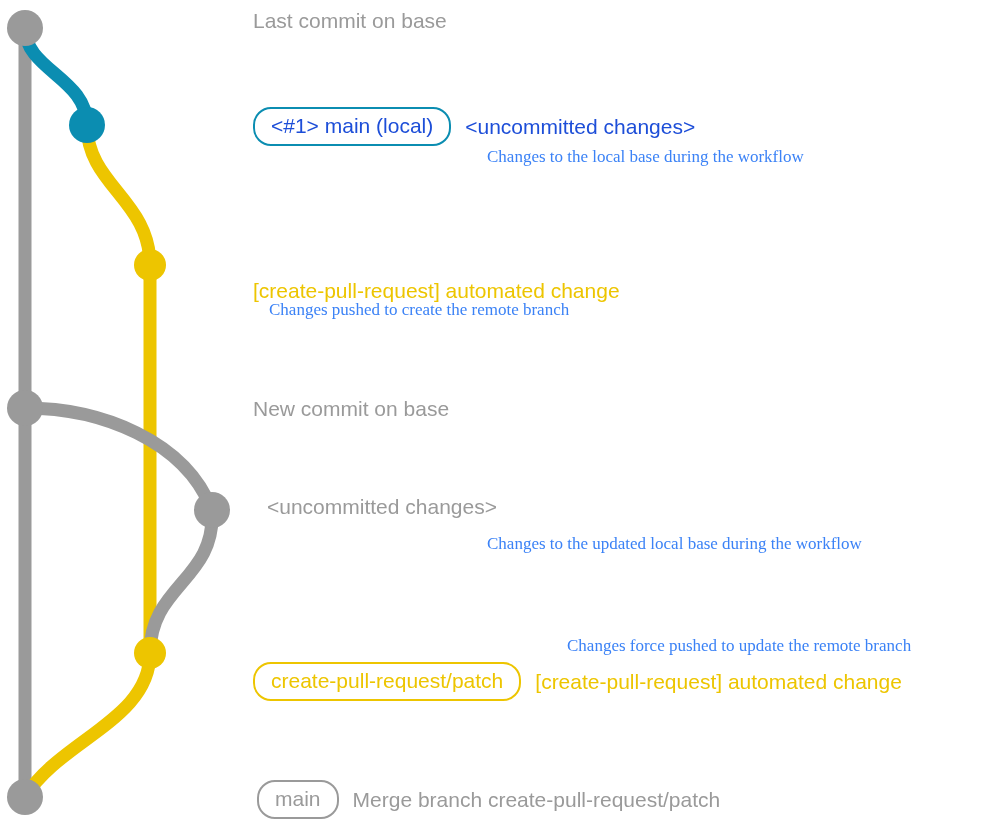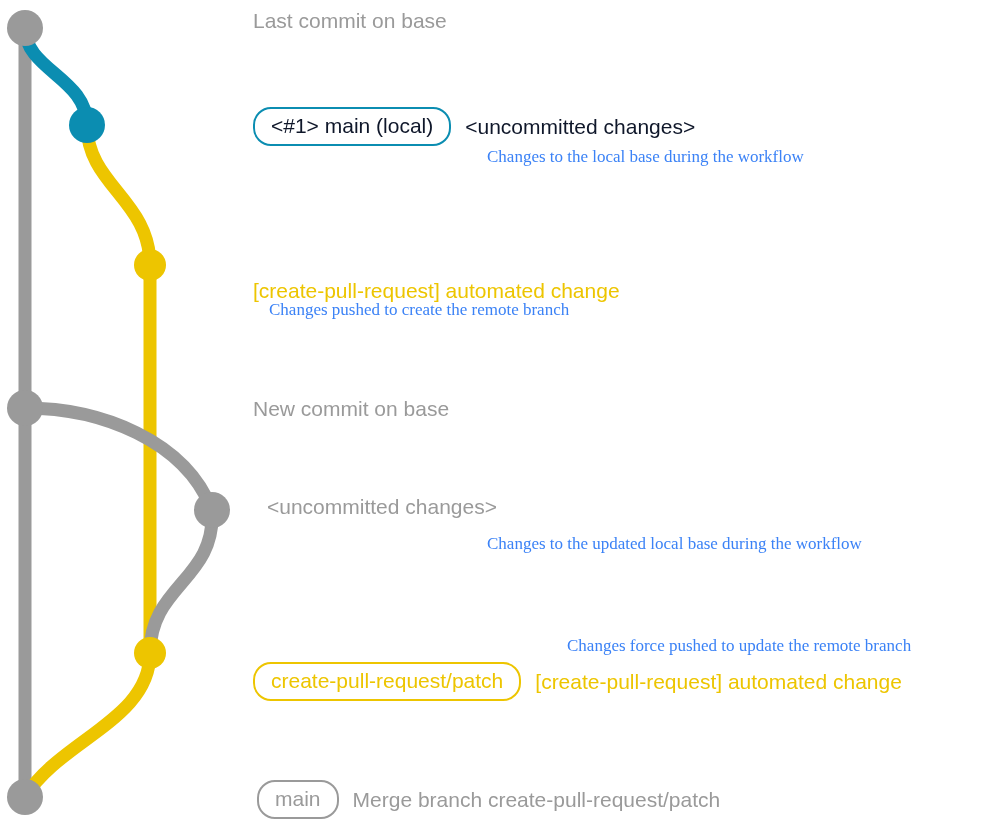--- a/index.html
+++ b/index.html
@@ -72,21 +72,21 @@
   .caption {
     position: absolute;
     font-family: "Liberation Serif", serif;
     font-size: 17px;
     line-height: 22px;
     color: #3b82f6;
     white-space: nowrap;
   }
 
   
-  .c-blue   { color: #0f172a; }
+  .c-blue   { color: #1d4ed8; }
   .c-yellow { color: #edc500; margin-top: 28px; }
   .c-gray   { color: #9a9a9a; }
 
   .b-blue   { border-color: #0b8db1; }
   .b-yellow { border-color: #edc500; }
   .b-gray   { border-color: #9a9a9a; }
 </style>
 </head>
 <body>
 

